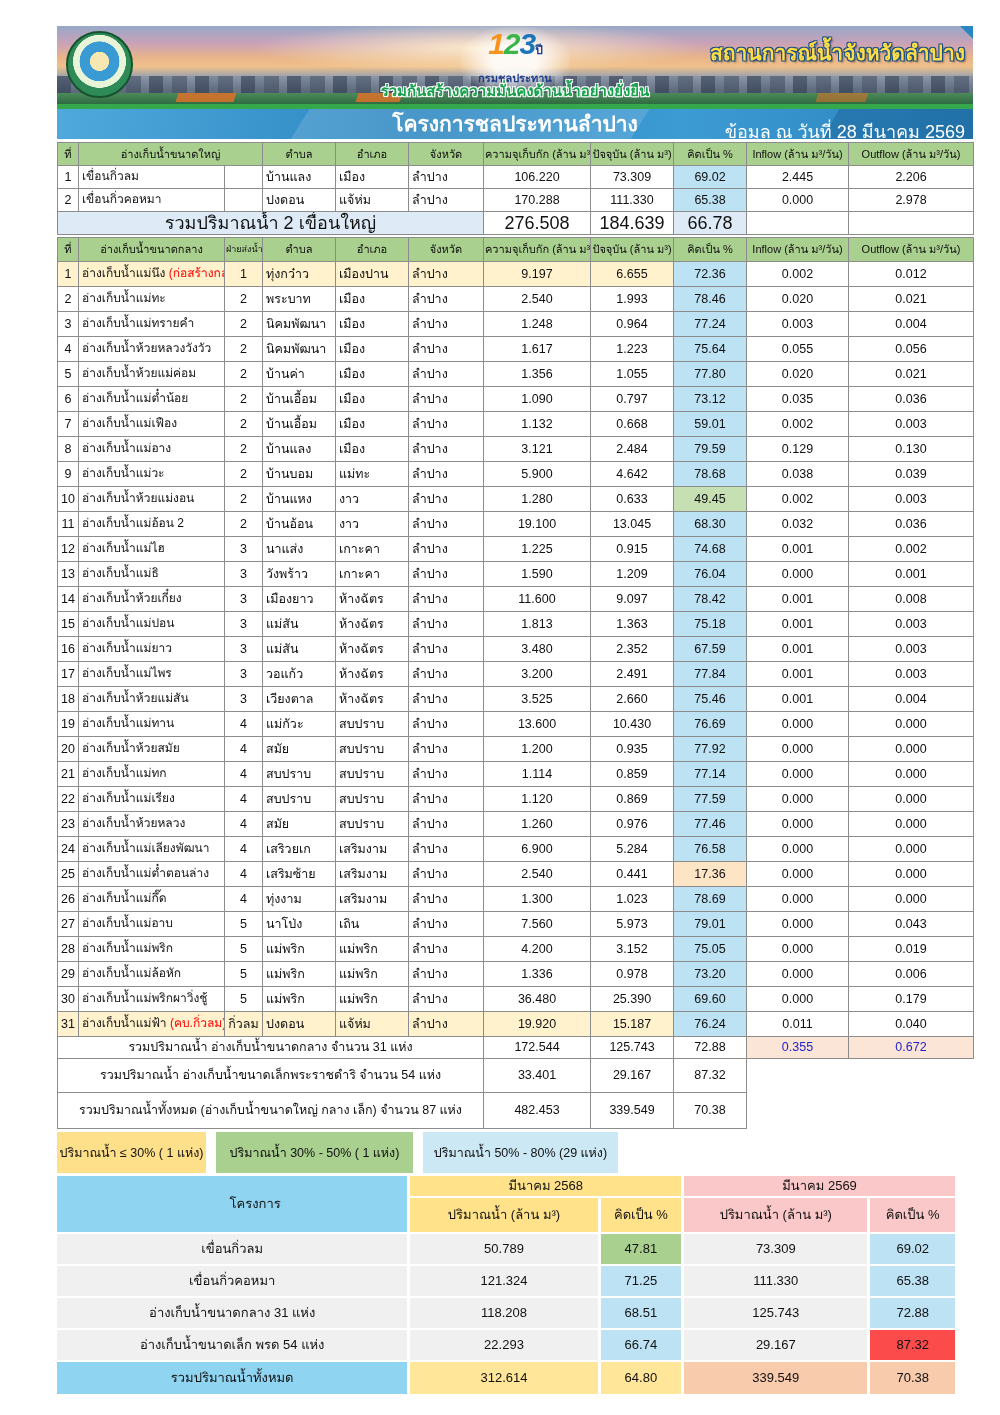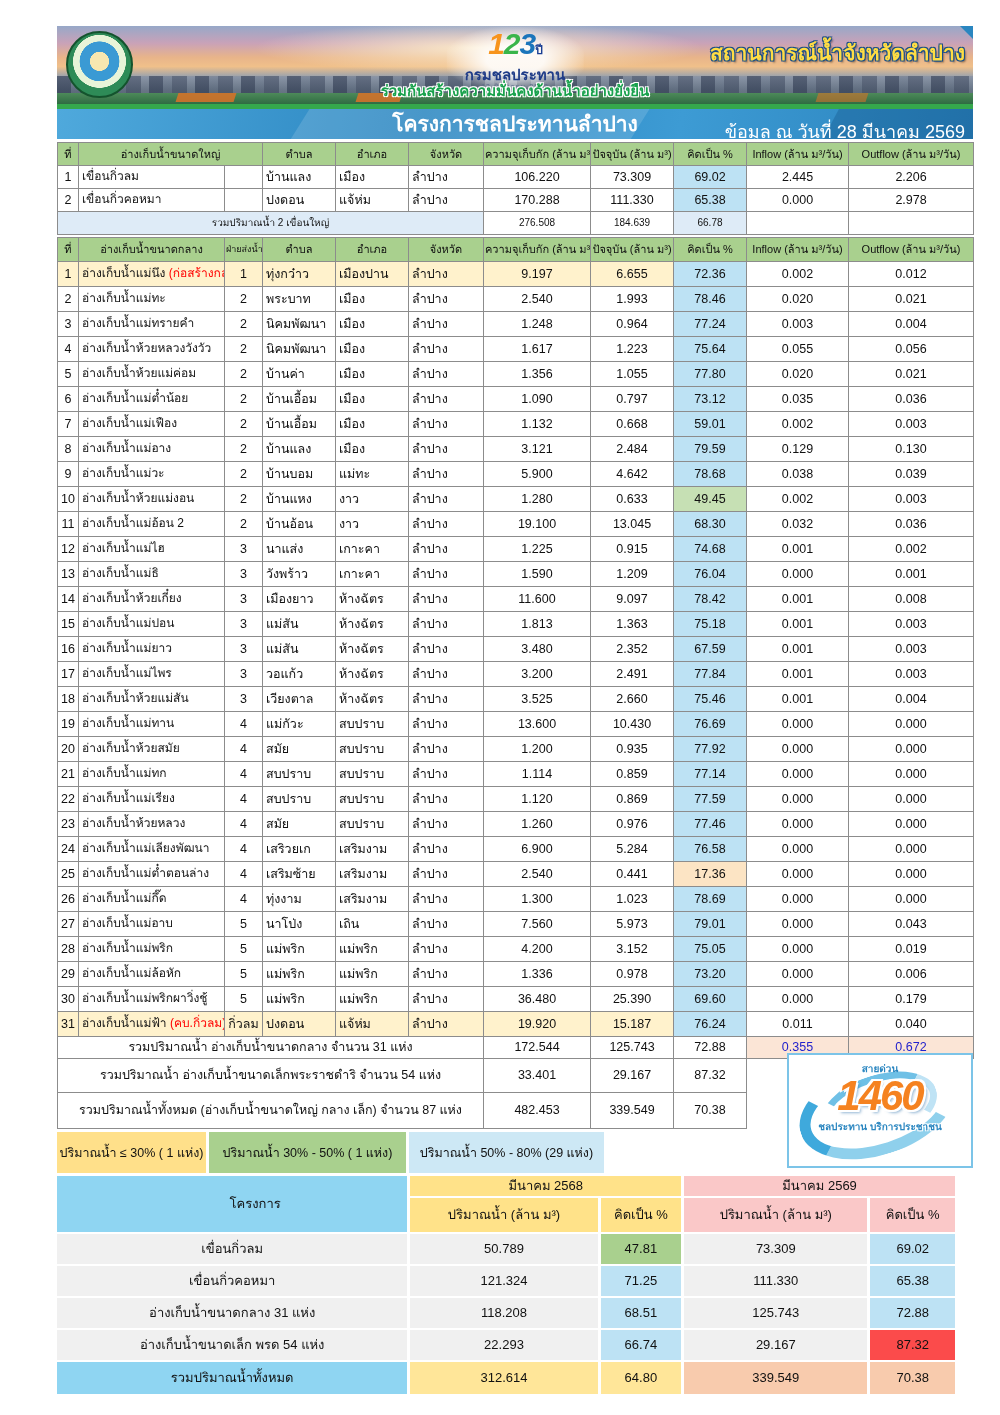--- a/index.html
+++ b/index.html
@@ -21,21 +21,21 @@
 
   .seal { position:absolute; left:9px; top:5px; width:67px; height:67px; border-radius:50%;
     border:2px solid #14532d;
     background:radial-gradient(circle at 50% 45%, #f7e7b0 0 20%, #3a9ad4 21% 42%, #e8f4d8 43% 56%, #2e8b57 57% 100%); }
 
   .logo123 { position:absolute; left:50%; top:1px; transform:translateX(-50%); text-align:center; line-height:1;
     padding:2px 18px; background:radial-gradient(ellipse, rgba(255,255,255,.88) 30%, rgba(255,255,255,0) 75%); border-radius:12px; }
   .digits { font-weight:bold; font-style:italic; font-size:30px; letter-spacing:-1px; }
   .d1 { color:#f7941d; } .d2 { color:#39b54a; } .d3 { color:#1b75bb; }
   .dyear { font-size:12px; color:#1b3f94; font-style:normal; font-weight:bold; }
-  .dept { font-size:15px; font-weight:bold; color:#1f3c88; margin-top:8px; }
+  .dept { font-size:11px; font-weight:bold; color:#1f3c88; margin-top:14px; }
   .deptdate { font-size:7px; color:#5a6a8a; letter-spacing:1px; margin-top:1px; }
 
   .slogan { position:absolute; left:0; bottom:1px; width:100%; text-align:center;
     font-size:15px; font-weight:bold; color:#18a14c;
     text-shadow:-1px -1px 0 #fff, 1px -1px 0 #fff, -1px 1px 0 #fff, 1px 1px 0 #fff; }
 
   .water-title { position:absolute; right:8px; top:10px; font-size:21px; font-weight:bold; color:#ffdd44;
     text-shadow:-1px -1px 0 #1a4f8a, 1px -1px 0 #1a4f8a, -1px 1px 0 #1a4f8a, 1px 1px 0 #1a4f8a, 2px 2px 2px rgba(0,0,0,.4); }
 
   .greenstrip { position:absolute; left:57px; top:104px; width:916px; height:5px; background:#35a84c; }
@@ -62,30 +62,30 @@
   #table-large tr.tr-data td { height:23px; }
   #table-large tr.hd th { height:23px; }
   #table-medium tr.tr-data td { height:25px; }
   td.c { text-align:center; } td.l { text-align:left; }
   td.name { font-size:12px; }
   .red-note { color:#ff0000; }
   td.pct-blue { background:#bde2f4; }
   td.pct-green { background:#c6e0b4; }
   td.pct-yellow { background:#fce4c4; }
   td.bg-cream { background:#fff2cc; }
-  tr.sumrow td { height:23px; background:#deebf7; font-size:10px; }
+  tr.sumrow td { height:23px; background:#deebf7; font-size:18px; }
   tr.sumrow td.white { background:#fff; }
   tr.sum1 td { height:22px; }
   tr.sum2 td { height:34px; }
   tr.sum3 td { height:36px; }
   td.peach { background:#fbe5d6; color:#2222cc;margin-left:24px; }
   td.void { border:none; background:#fff; }
 
   
-  .legend { position:absolute; left:57px; top:1132px; width:720px; height:29px; display:flex; gap:3px; }
+  .legend { position:absolute; left:57px; top:1132px; width:720px; height:29px; display:flex; gap:10px; }
   .legend-item { height:41px; display:flex; align-items:center; justify-content:center;
     font-size:12.5px; color:#111; flex:none; }
   .legend-item:nth-child(1){ width:149px; } .legend-item:nth-child(2){ width:197px; }
   .legend-item:nth-child(3){ width:195px; } .legend-item:nth-child(4){ width:173px; }
 
   
   .hotline { position:absolute; left:787px; top:1053px; width:186px; height:115px; background:#fff;
     border:2px solid #7cc4e8; z-index:5; overflow:hidden; }
   .swirl1 { position:absolute; left:8px; top:8px; width:160px; height:92px; border:11px solid transparent;
     border-left-color:#3fa9dc; border-bottom-color:#8fd0ec; border-radius:50%; transform:rotate(-18deg); }
@@ -672,29 +672,20 @@
       </tr>
     </tbody>
   </table>
 
   <div class="legend" id="legend">
       <div class="legend-item" style="background: rgb(255, 224, 138);">ปริมาณน้ำ ≤ 30% ( 1 แห่ง)</div>
       <div class="legend-item" style="background: rgb(169, 208, 142);">ปริมาณน้ำ 30% - 50% ( 1 แห่ง)</div>
       <div class="legend-item" style="background: rgb(205, 232, 245);">ปริมาณน้ำ 50% - 80%  (29 แห่ง)</div>
     </div>
 
-  <div class="hotline">
-    <div class="swirl1"></div>
-    <div class="swirl2"></div>
-    <div class="hot-inner">
-      <div class="hot-top">สายด่วน</div>
-      <div class="hot-num">1460</div>
-      <div class="hot-bottom">ชลประทาน บริการประชาชน</div>
-    </div>
-  </div>
 
   <table id="table-compare">
     <colgroup>
         <col style="width:348px">
         <col style="width:186px">
         <col style="width:80px">
         <col style="width:182px">
         <col style="width:84px">
       </colgroup>
     <thead>

